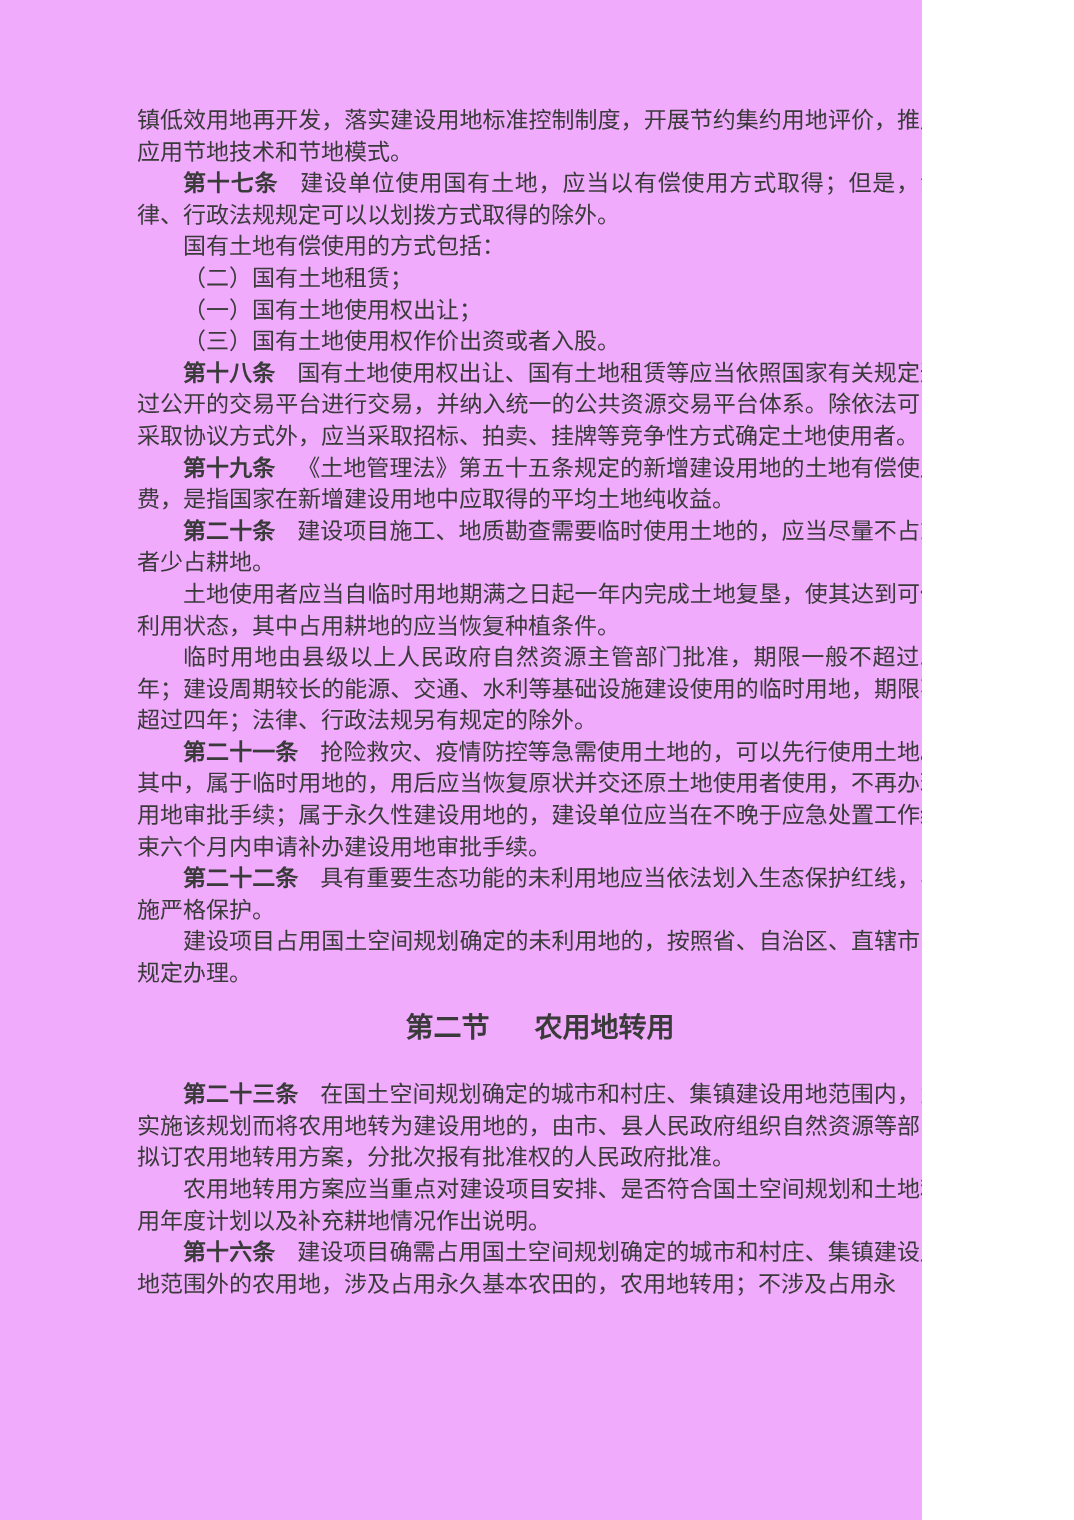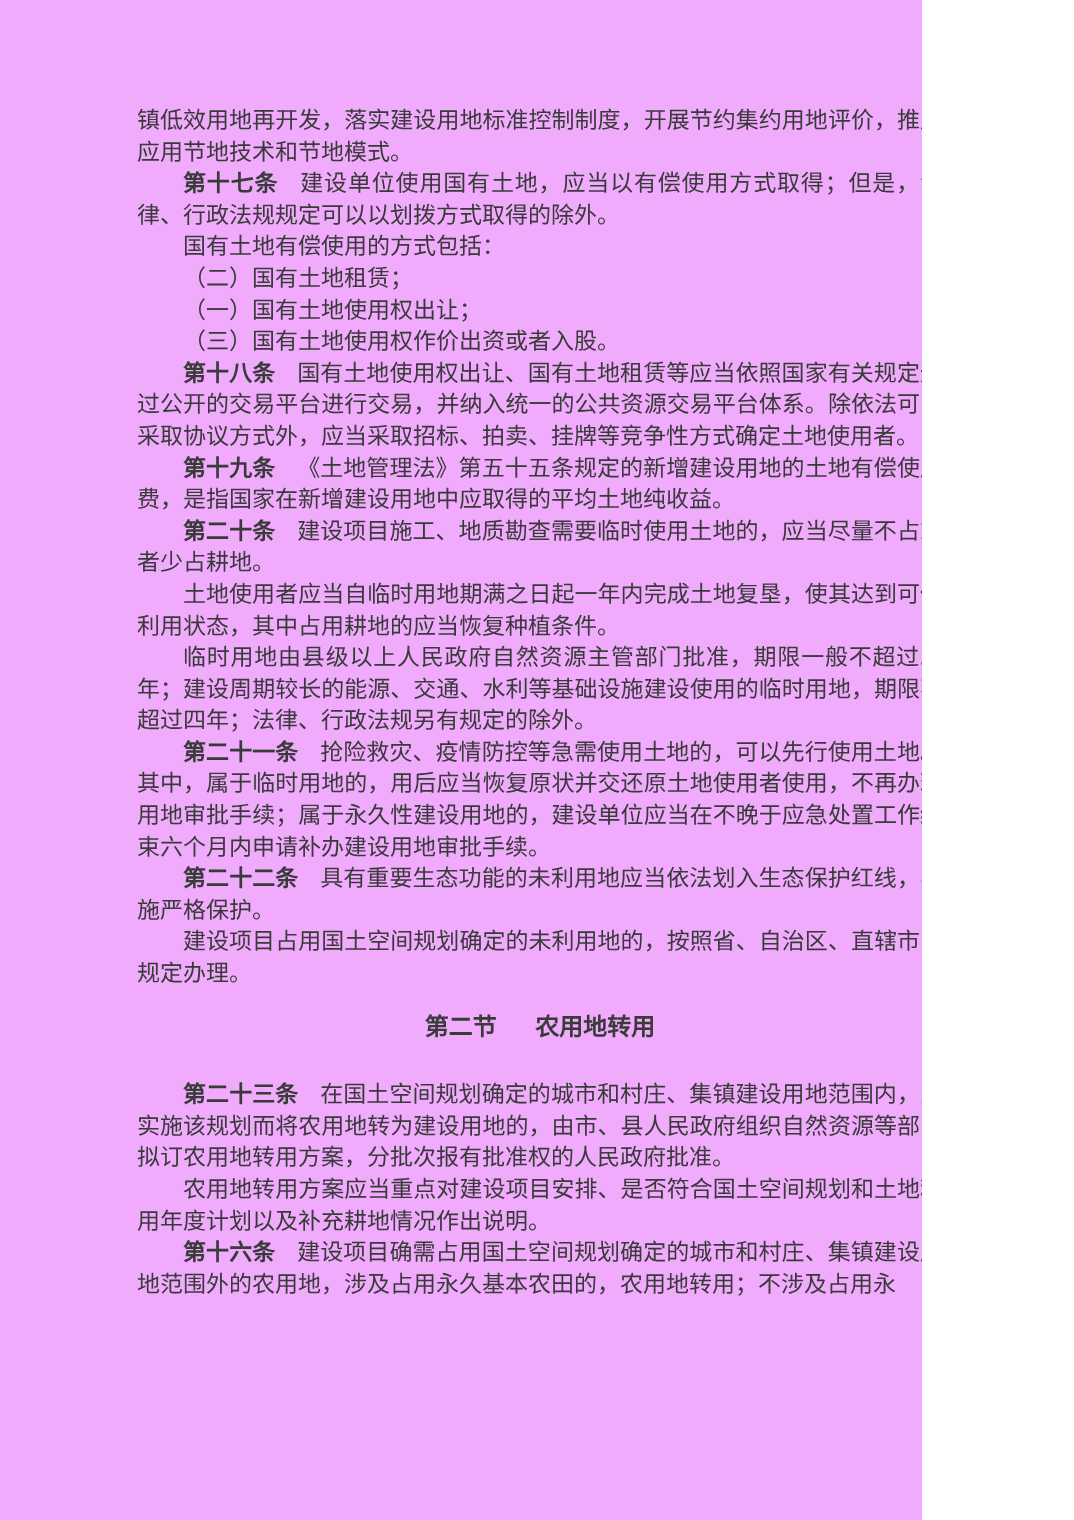--- a/index.html
+++ b/index.html
@@ -35,21 +35,21 @@
   }
   .lead {
     font-weight: bold;
     margin-right: 0.95em;
   }
   .section-heading {
     margin: 22px 0 36px 0;
     padding: 0;
     text-indent: 0;
     text-align: center;
-    font-size: 24px;
+    font-size: 28px;
     font-weight: bold;
     color: #3a3a3a;
   }
   .section-heading .num {
     margin-right: 1.6em;
   }
 </style>
 </head>
 <body>
 

